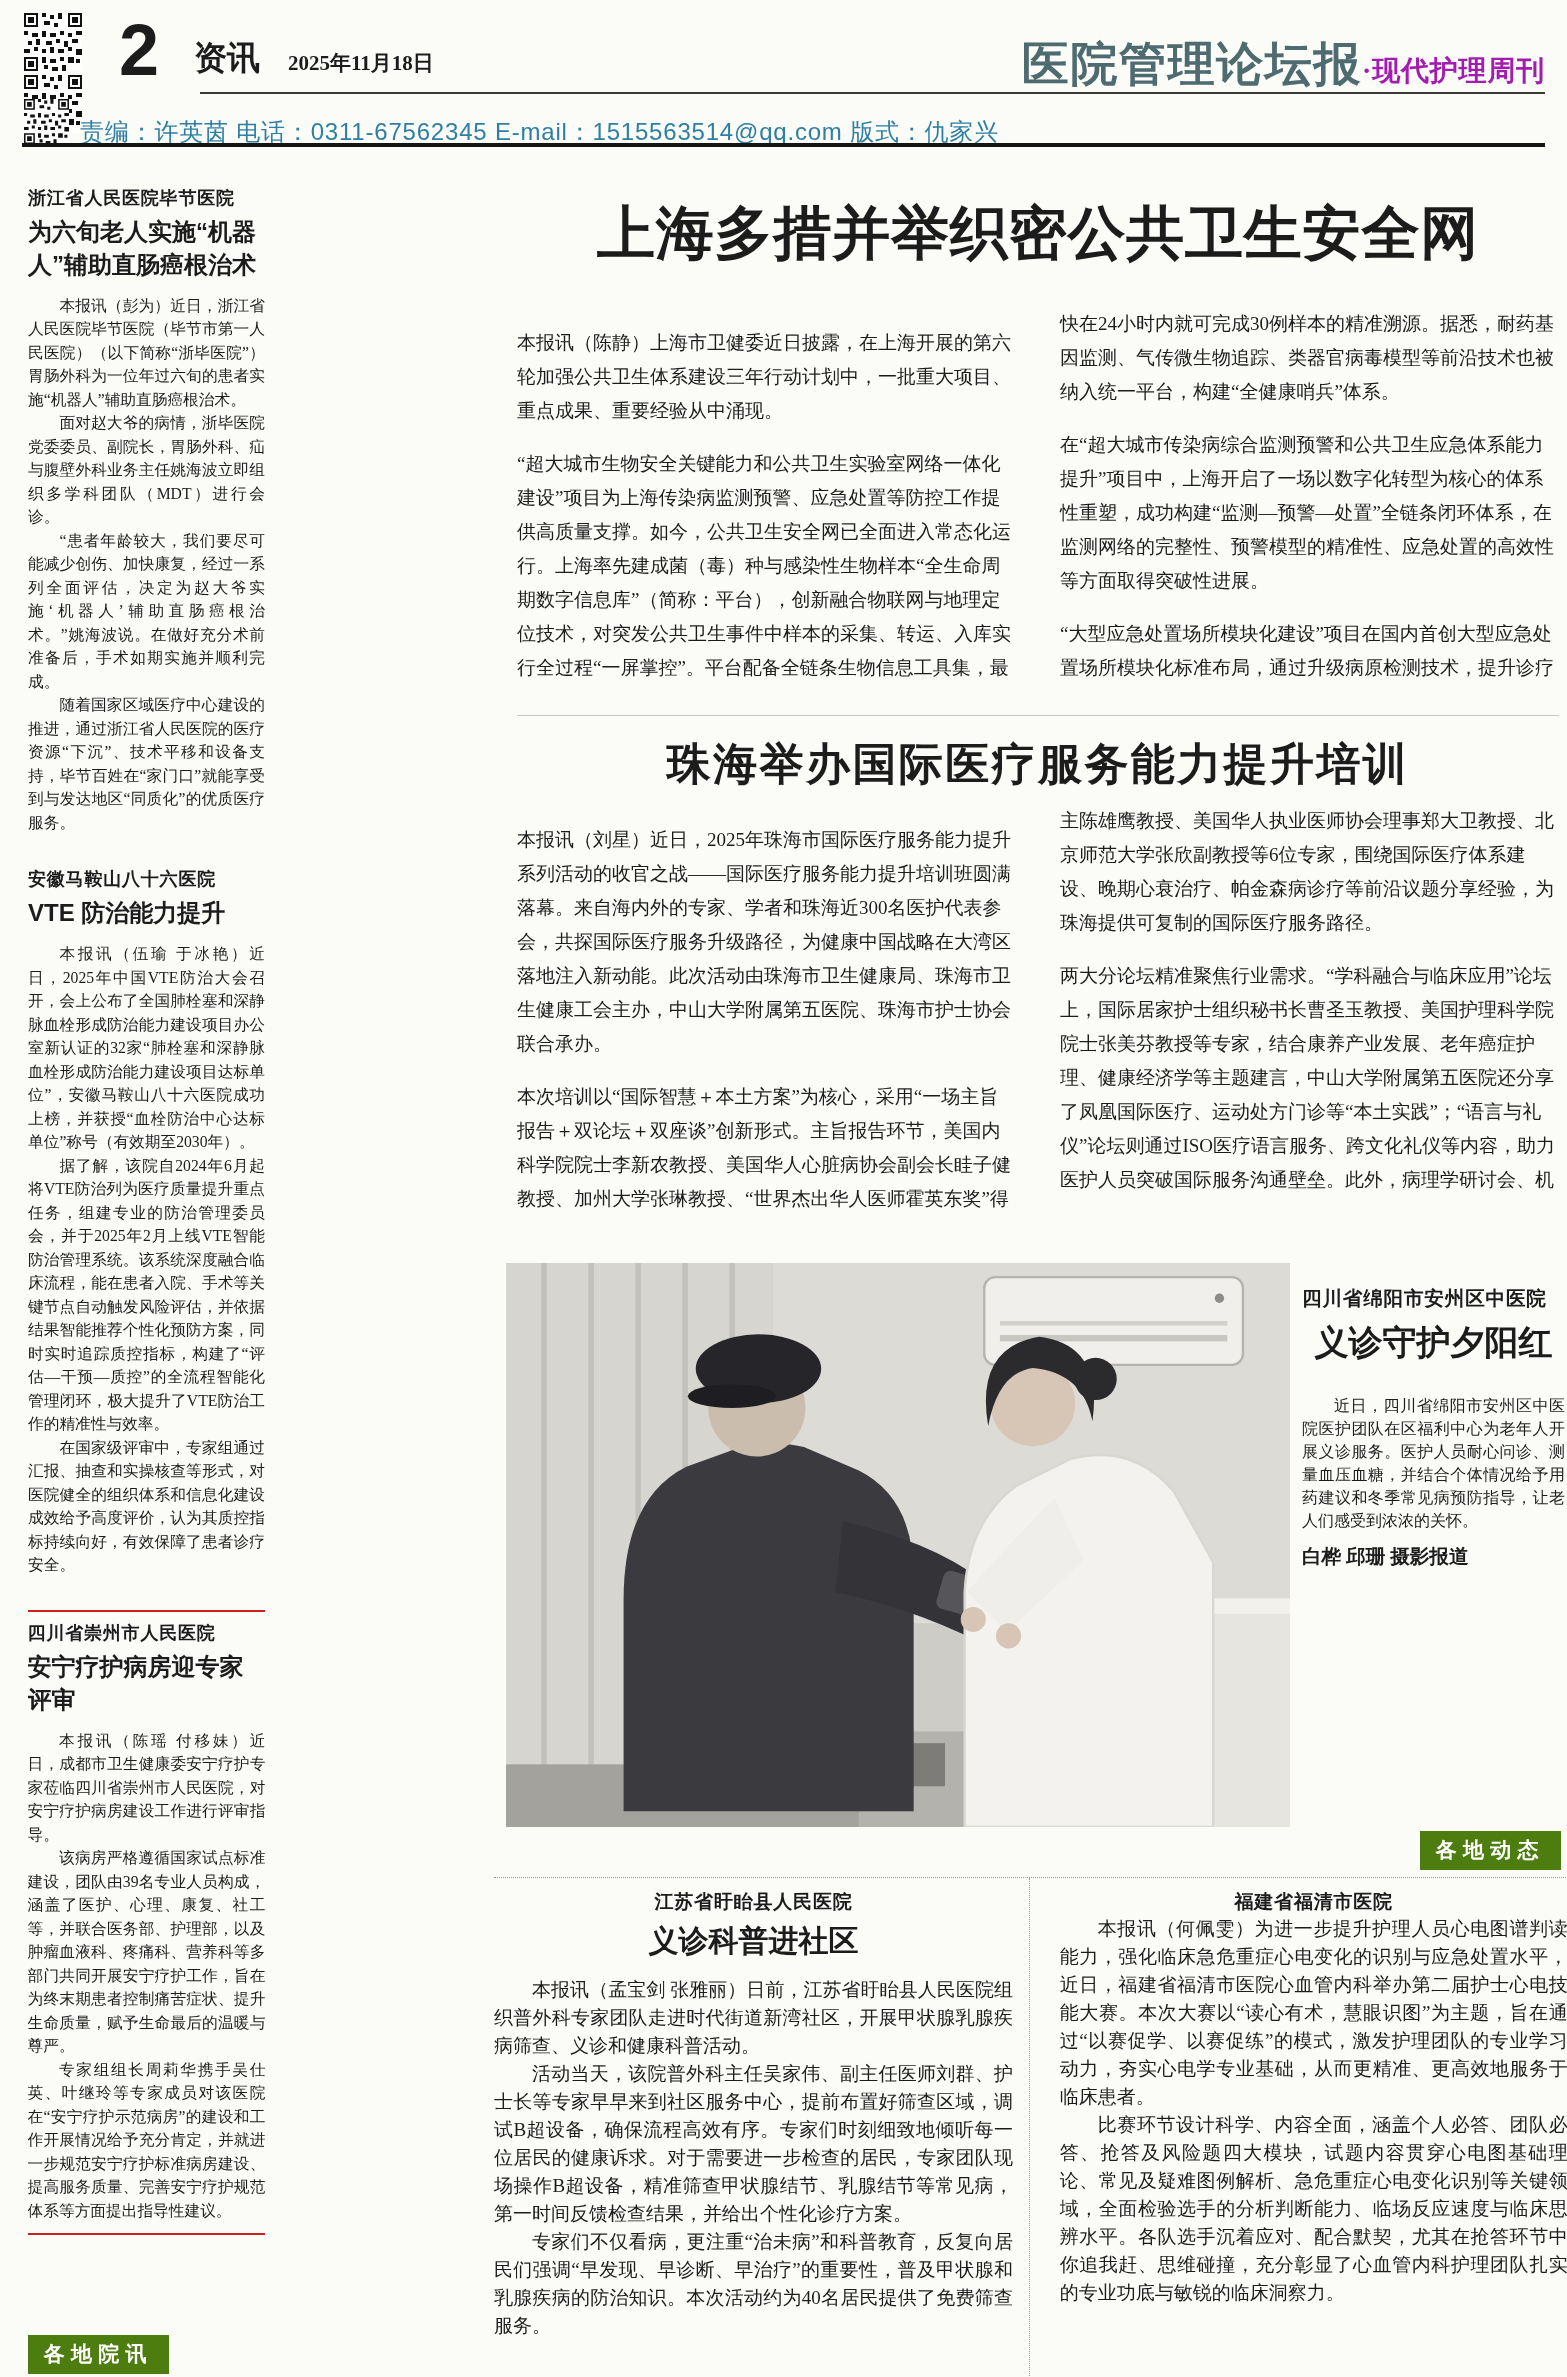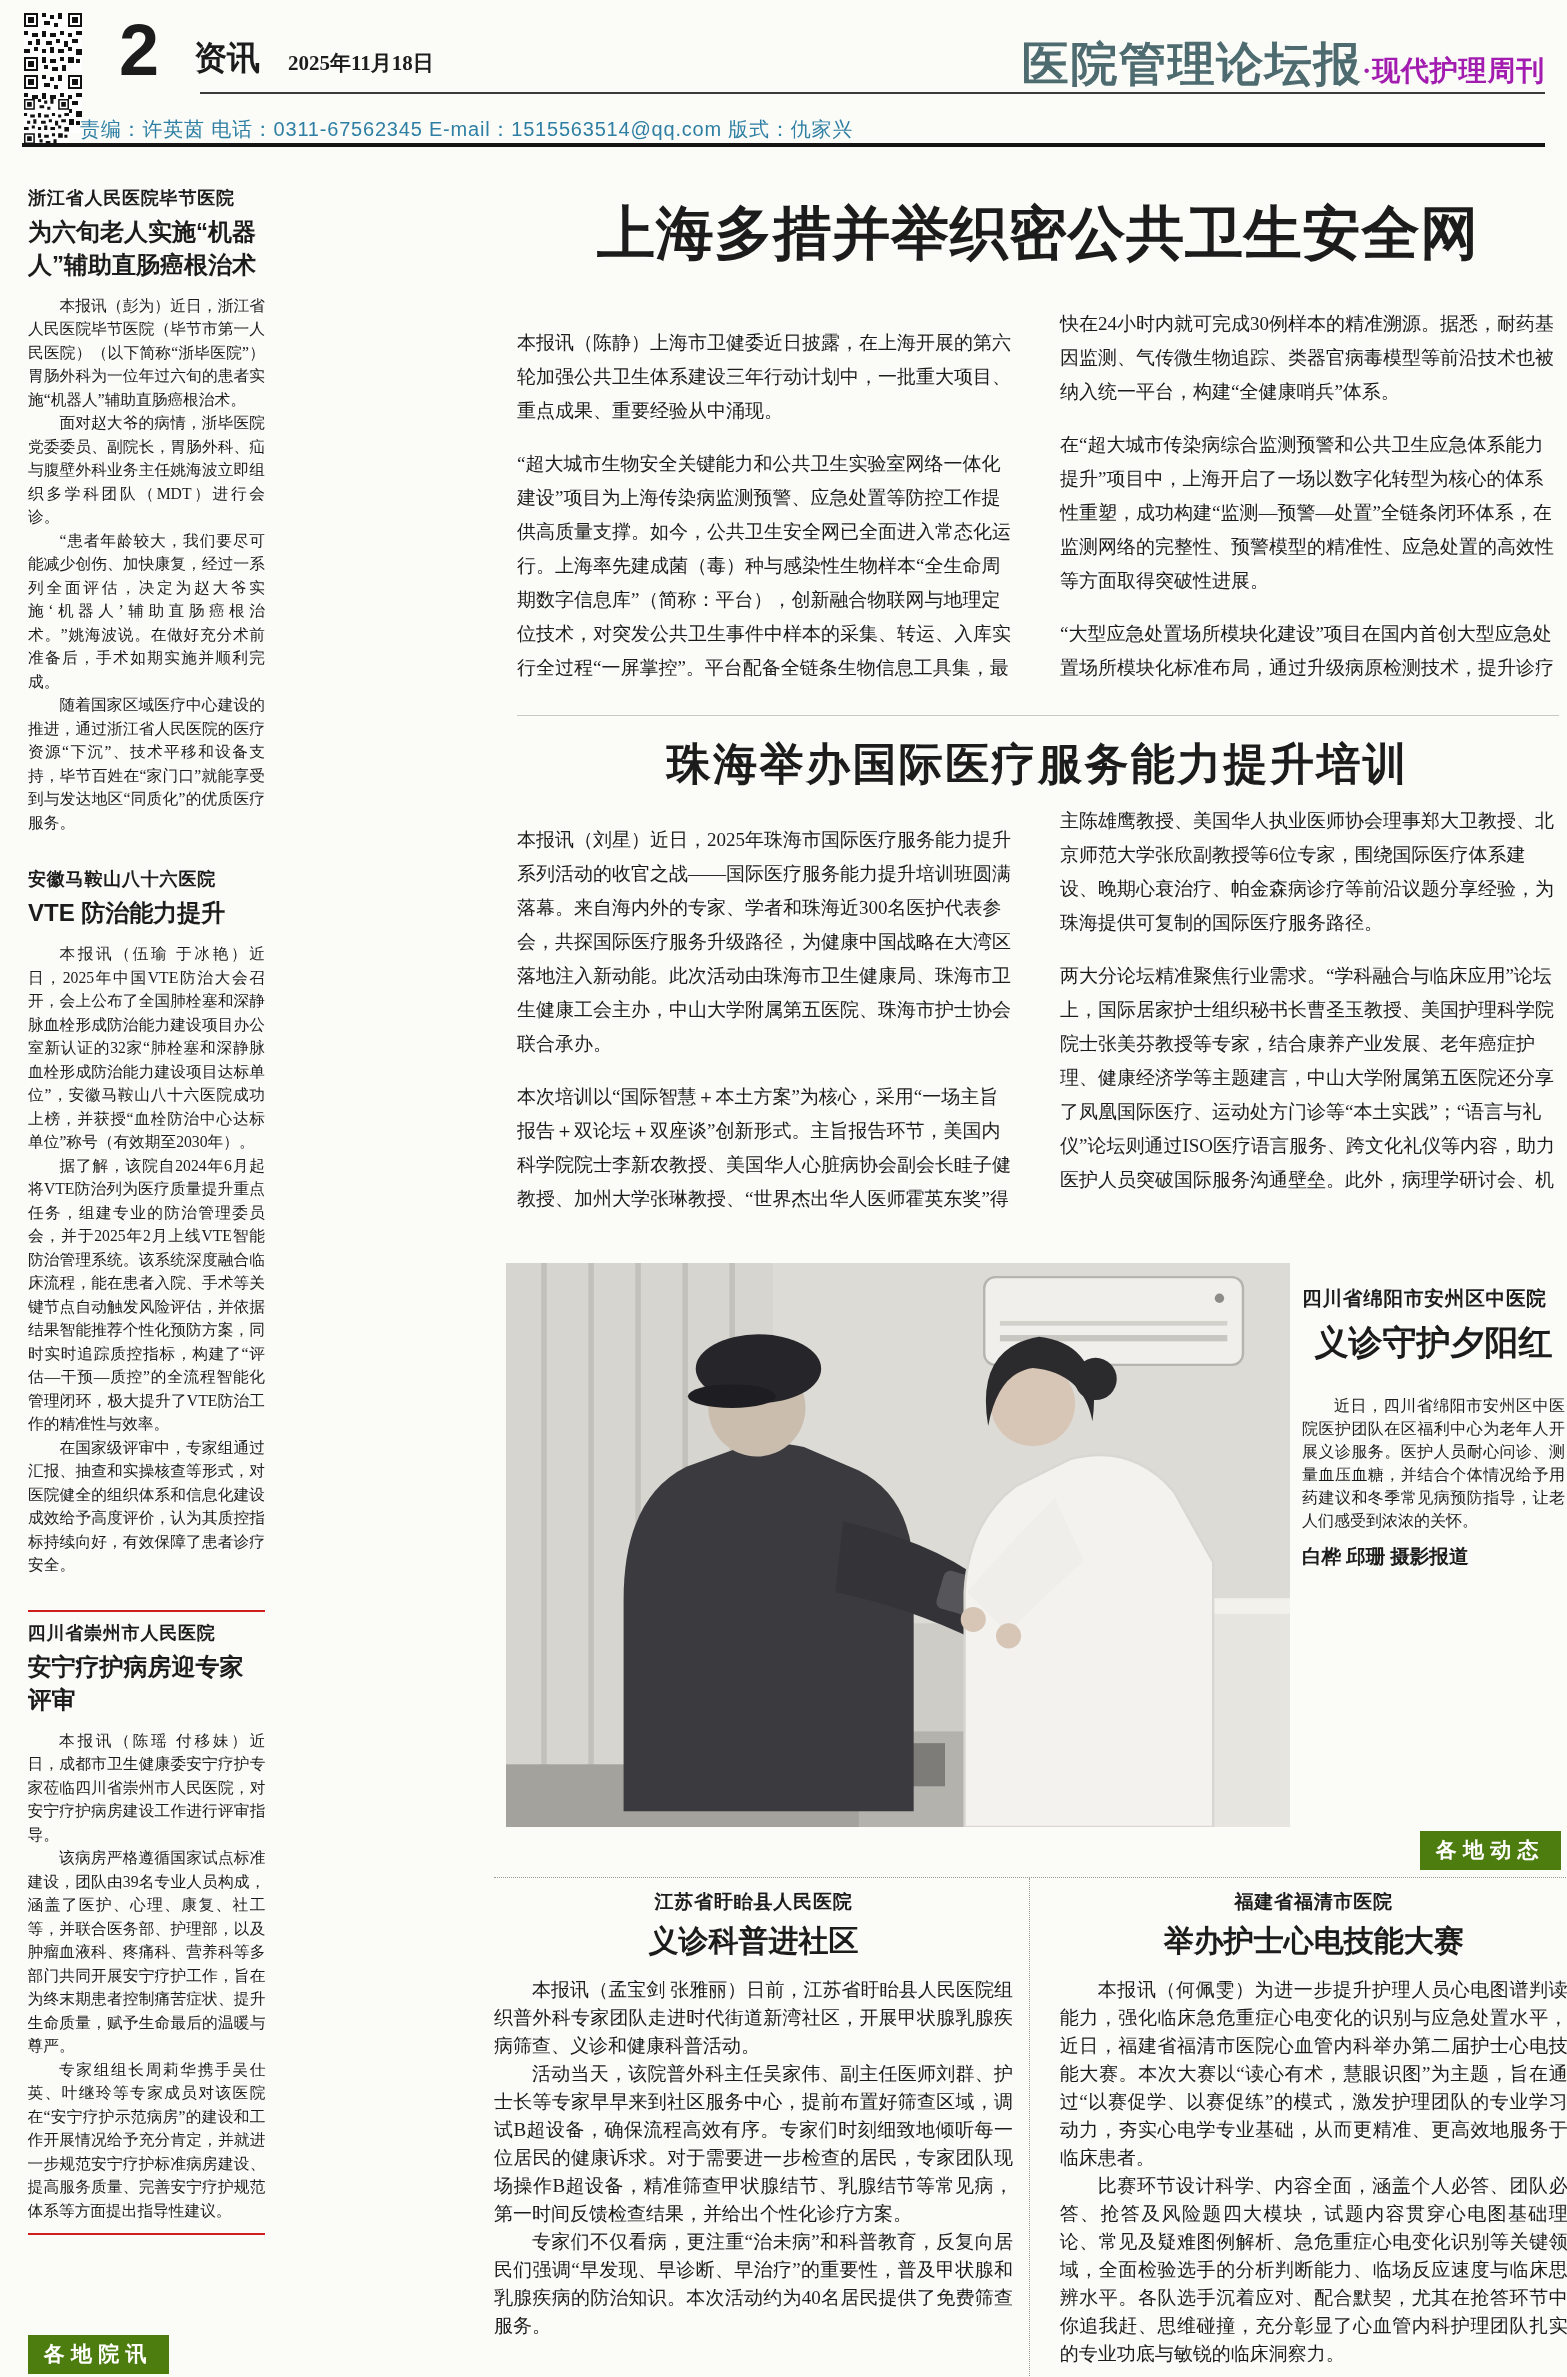--- a/index.html
+++ b/index.html
@@ -7,21 +7,21 @@
         font-family:"Liberation Serif","DejaVu Serif",serif;color:#1c1c1c;overflow:hidden;}
   .abs{position:absolute;}
   
   .qr{display:block;width:58px;height:58px;}
   .qr-small{width:45px;height:45px;}
   .pagenum{font-family:"Liberation Sans","DejaVu Sans",sans-serif;font-weight:900;font-size:72px;line-height:1;}
   .section-name{font-family:"Liberation Sans","DejaVu Sans",sans-serif;font-weight:900;font-size:33px;}
   .issue-date{font-size:21px;font-weight:600;}
   .masthead{font-size:47px;font-weight:900;color:#4e6b70;transform:skewX(-5deg);letter-spacing:1.6px;}
   .masthead-sub{font-size:28px;font-weight:800;color:#a21caf;letter-spacing:0.8px;}
-  .editor-line{font-family:"Liberation Sans","DejaVu Sans",sans-serif;font-size:20px;color:#2e7fa3;letter-spacing:0.8px;}
+  .editor-line{font-family:"Liberation Sans","DejaVu Sans",sans-serif;font-size:24px;color:#2e7fa3;letter-spacing:0.8px;}
   .rule-thin{background:#3a3a3a;height:1.6px;}
   .rule-thick{background:#141414;height:3.9px;}
   
   .sidebar{left:28px;top:186px;width:237px;height:2135px;overflow:hidden;}
   .kicker{font-size:18px;font-weight:600;letter-spacing:0.8px;}
   .side-title{font-family:"Liberation Sans","DejaVu Sans",sans-serif;font-weight:900;font-size:24px;line-height:1.35;margin:6.3px 0 12.5px;}
   .side-body p,.body p{margin:0;text-align:justify;text-indent:2em;}
   .side-body p{font-size:15.7px;line-height:23.5px;}
   .side-article{margin-bottom:33px;}
   .red-box{border:2.4px solid #cf1f1c;padding:9.4px 7.8px 11px;margin-left:-10.2px;margin-right:-10.2px;}
@@ -211,21 +211,20 @@
         <p>本报讯（孟宝剑 张雅丽）日前，江苏省盱眙县人民医院组织普外科专家团队走进时代街道新湾社区，开展甲状腺乳腺疾病筛查、义诊和健康科普活动。</p>
         <p>活动当天，该院普外科主任吴家伟、副主任医师刘群、护士长等专家早早来到社区服务中心，提前布置好筛查区域，调试B超设备，确保流程高效有序。专家们时刻细致地倾听每一位居民的健康诉求。对于需要进一步检查的居民，专家团队现场操作B超设备，精准筛查甲状腺结节、乳腺结节等常见病，第一时间反馈检查结果，并给出个性化诊疗方案。</p>
         <p>专家们不仅看病，更注重“治未病”和科普教育，反复向居民们强调“早发现、早诊断、早治疗”的重要性，普及甲状腺和乳腺疾病的防治知识。本次活动约为40名居民提供了免费筛查服务。</p>
       </div>
     </div>
 
     <div class="dotted-div"></div>
 
     <div class="brief brief-right">
       <span class="kicker">福建省福清市医院</span>
-      <div class="brief-title">举办护士心电技能大赛</div>
       <div class="body">
         <p>本报讯（何佩雯）为进一步提升护理人员心电图谱判读能力，强化临床急危重症心电变化的识别与应急处置水平，近日，福建省福清市医院心血管内科举办第二届护士心电技能大赛。本次大赛以“读心有术，慧眼识图”为主题，旨在通过“以赛促学、以赛促练”的模式，激发护理团队的专业学习动力，夯实心电学专业基础，从而更精准、更高效地服务于临床患者。</p>
         <p>比赛环节设计科学、内容全面，涵盖个人必答、团队必答、抢答及风险题四大模块，试题内容贯穿心电图基础理论、常见及疑难图例解析、急危重症心电变化识别等关键领域，全面检验选手的分析判断能力、临场反应速度与临床思辨水平。各队选手沉着应对、配合默契，尤其在抢答环节中你追我赶、思维碰撞，充分彰显了心血管内科护理团队扎实的专业功底与敏锐的临床洞察力。</p>
       </div>
     </div>
   </div>
 
 </div>
 
 

